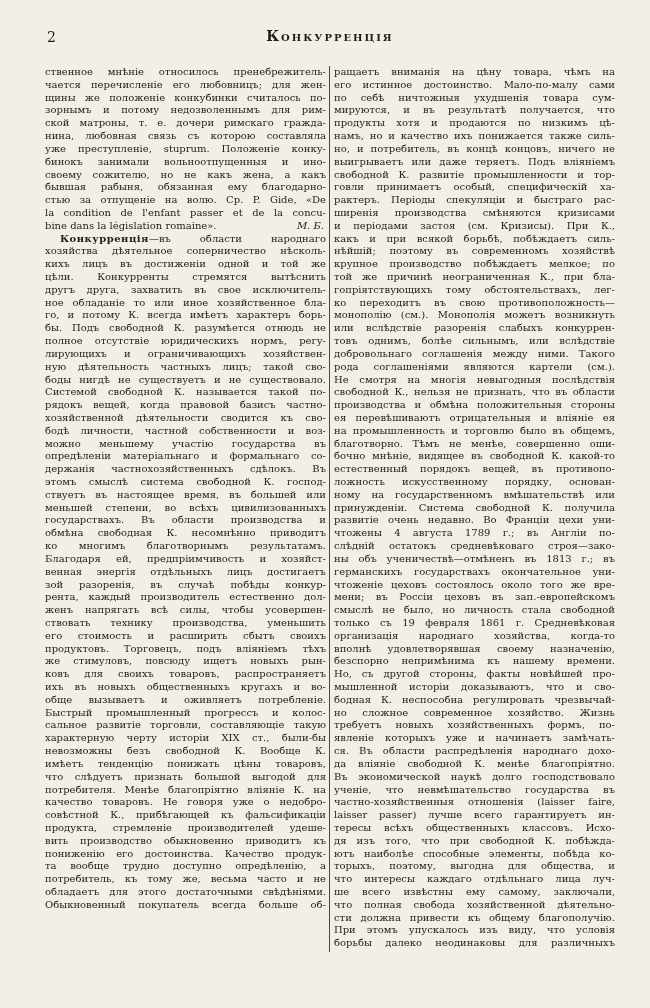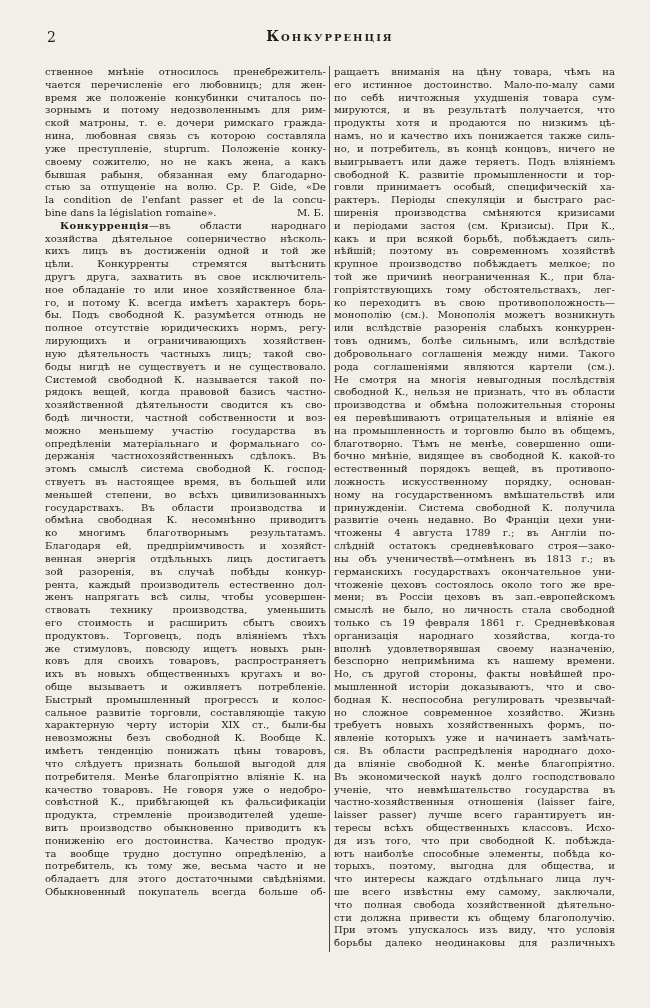--- a/index.html
+++ b/index.html
@@ -51,20 +51,21 @@
     height: 12.82px;
     overflow: hidden;
   }
   .line-split {
     display: flex;
     justify-content: space-between;
     height: 12.82px;
     gap: 10px;
   }
   .signature {
+    font-style: italic;
     padding-right: 2px;
   }
   .para-indent {
     text-indent: 15px;
   }
   .headword {
     font-weight: bold;
     letter-spacing: 0.5px;
   }
 </style>
@@ -78,25 +79,26 @@
     <div class="header-title">Конкурренція</div>
   </div>
 
   <div class="text-block">
 
     <div class="col">
       <div>
         <div>
             <div class="line">ственное мнѣніе относилось пренебрежитель-</div>
             <div class="line">чается перечисленіе его любовницъ; для жен-</div>
-            <div class="line">время же положеніе конкубинки считалось по-</div>
+            <div class="line">щины же положеніе конкубинки считалось по-</div>
             <div class="line">зорнымъ и потому недозволеннымъ для рим-</div>
             <div class="line">ской матроны, т. е. дочери римскаго гражда-</div>
             <div class="line">нина, любовная связь съ которою составляла</div>
             <div class="line">уже преступленіе, stuprum. Положеніе конку-</div>
+            <div class="line">бинокъ занимали вольноотпущенныя и ино-</div>
             <div class="line">своему сожителю, но не какъ жена, а какъ</div>
             <div class="line">бывшая рабыня, обязанная ему благодарно-</div>
             <div class="line">стью за отпущеніе на волю. Ср. P. Gide, «De</div>
             <div class="line">la condition de l'enfant passer et de la concu-</div>
           </div>
         <div class="line-split">
           <span>bine dans la législation romaine».</span>
           <span class="signature">М. Б.</span>
         </div>
       </div>

